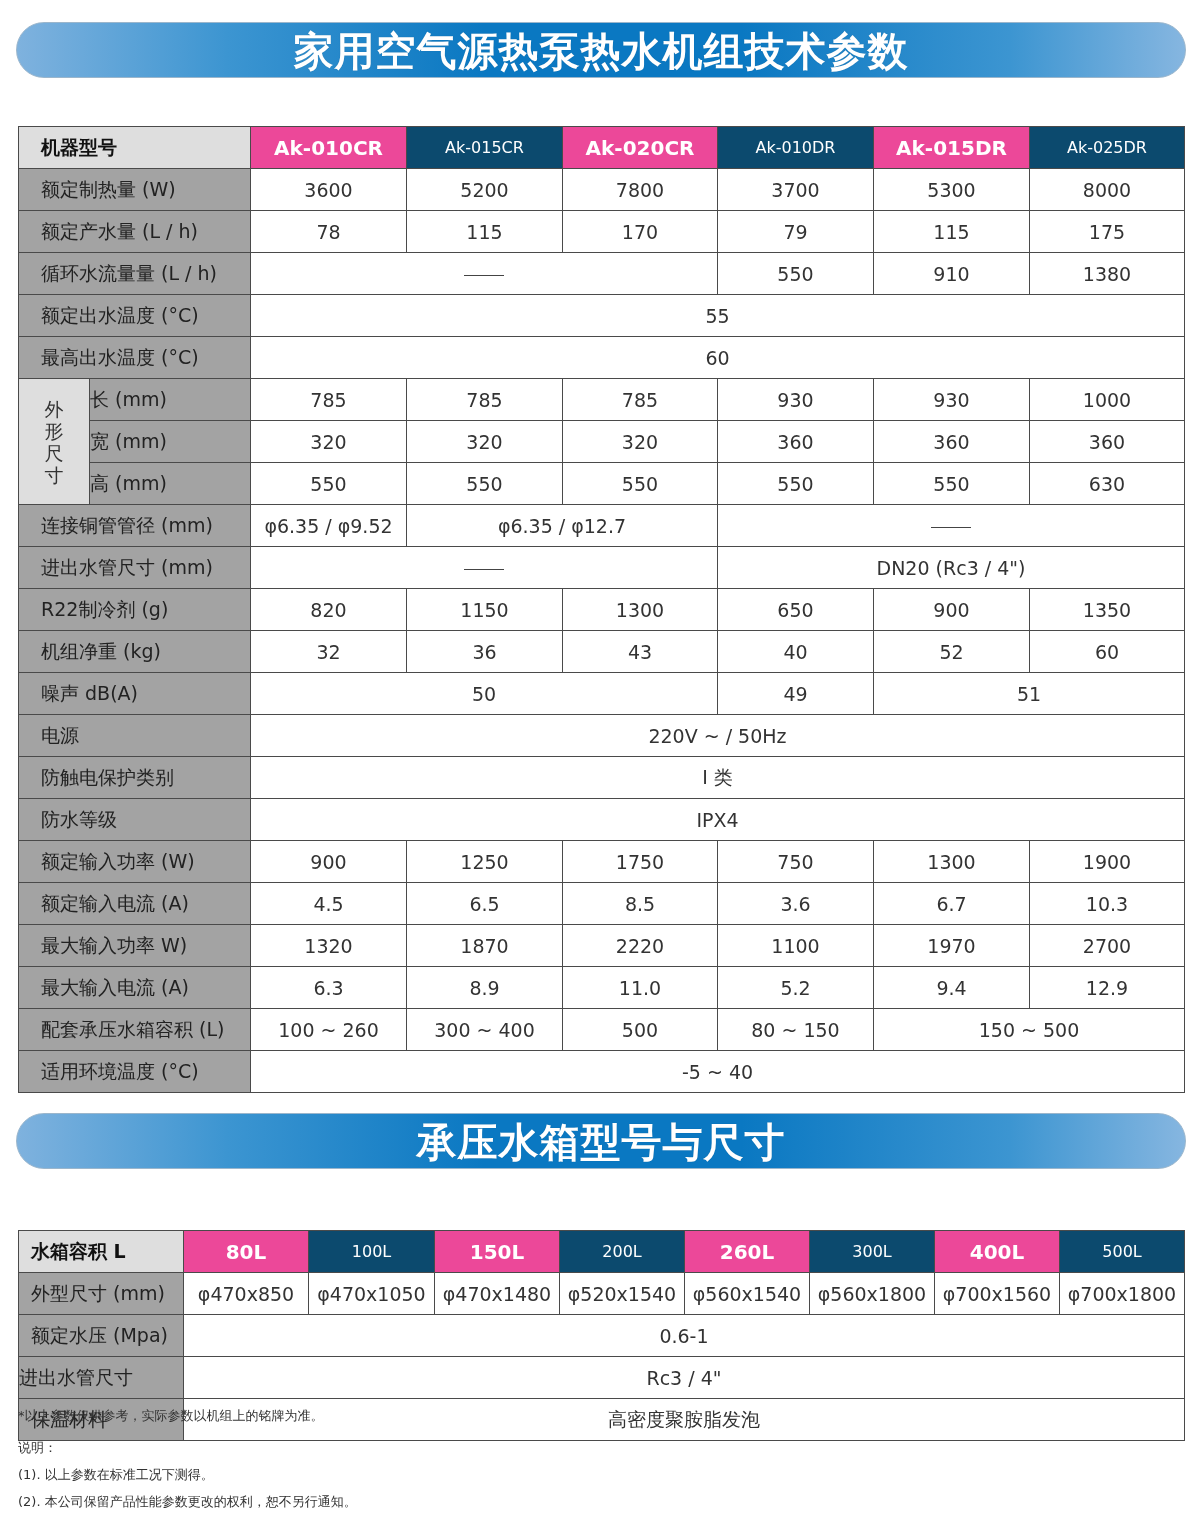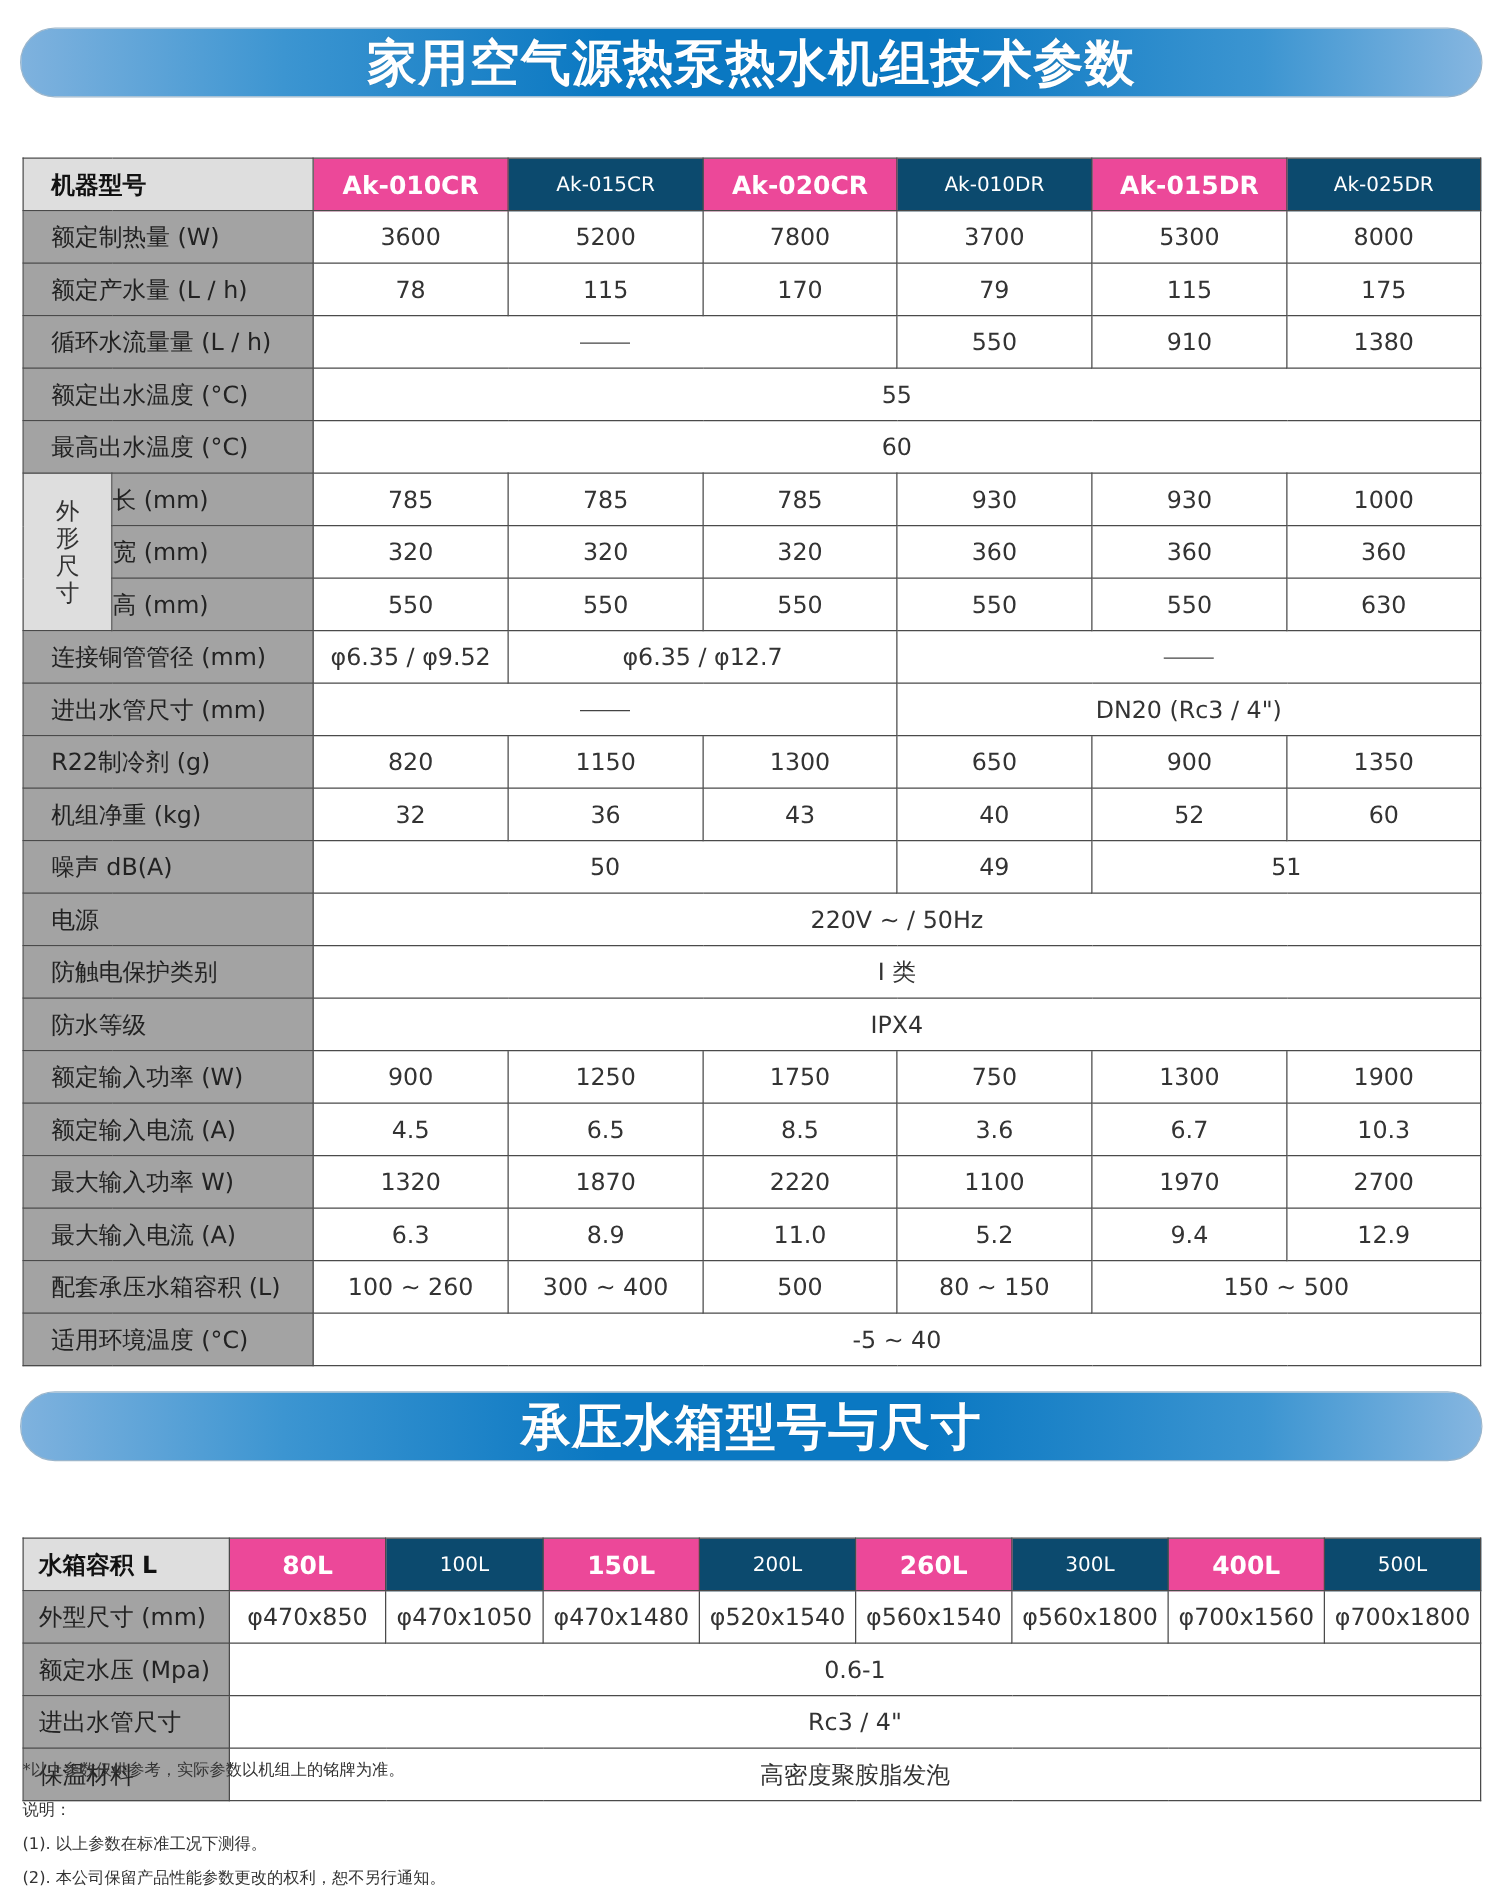--- a/index.html
+++ b/index.html
@@ -243,21 +243,21 @@
     <td>φ560x1540</td>
     <td>φ560x1800</td>
     <td>φ700x1560</td>
     <td>φ700x1800</td>
   </tr>
   <tr>
     <td class="lbl" style="padding-left:12px;">额定水压 (Mpa)</td>
     <td colspan="8">0.6-1</td>
   </tr>
   <tr>
-    <td class="lbl" style="padding-left:12px;">进出水管尺寸</td>
+    <td class="lbl" style="padding-left:0;">进出水管尺寸</td>
     <td colspan="8">Rc3 / 4"</td>
   </tr>
   <tr>
     <td class="lbl" style="padding-left:12px;">保温材料</td>
     <td colspan="8">高密度聚胺脂发泡</td>
   </tr>
 </tbody>
   </table>
 
 <div class="note" style="top:1407px;">*以上参数仅供参考，实际参数以机组上的铭牌为准。</div>

